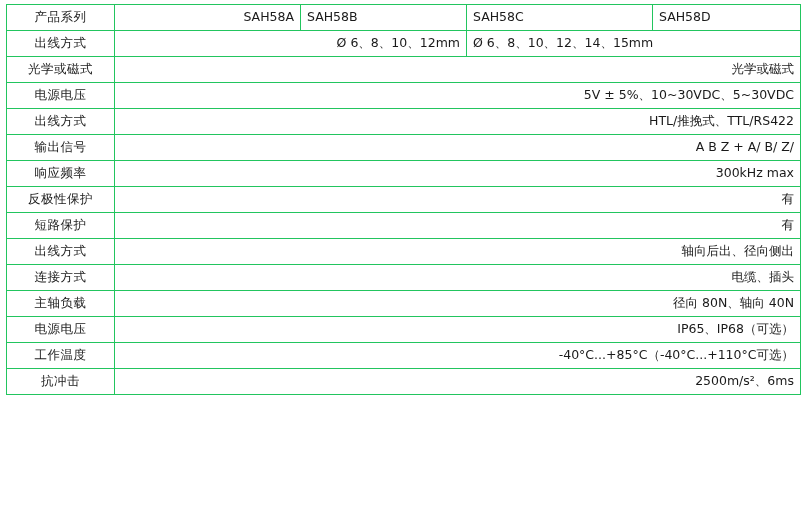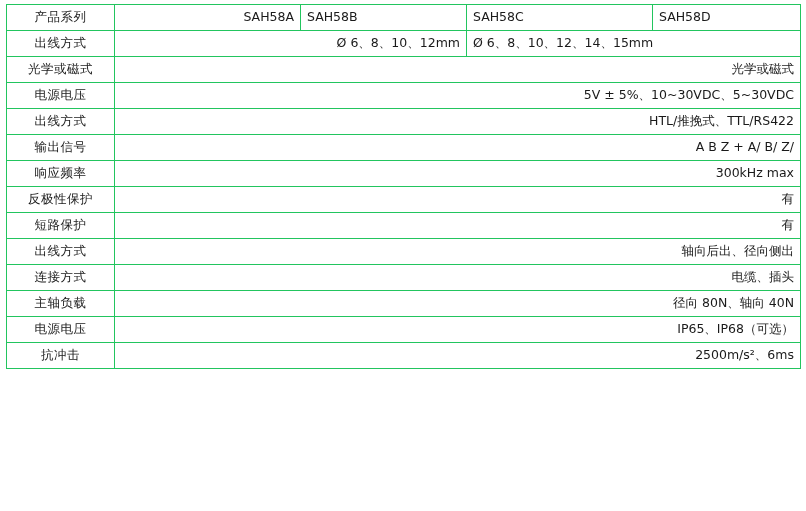--- a/index.html
+++ b/index.html
@@ -122,20 +122,24 @@
       <td class="label">主轴负载</td>
       <td class="value" colspan="4">径向 80N、轴向 40N</td>
     </tr>
 
     <tr>
       <td class="label">电源电压</td>
       <td class="value" colspan="4">IP65、IP68（可选）</td>
     </tr>
 
 
+    <tr>
+      <td class="label">工作温度</td>
+      <td class="value" colspan="4">-40°C...+85°C（-40°C...+110°C可选）</td>
+    </tr>
 
 
     <tr>
       <td class="label">抗冲击</td>
       <td class="value" colspan="4">2500m/s²、6ms</td>
     </tr>
 
   </tbody>
 </table>
 

